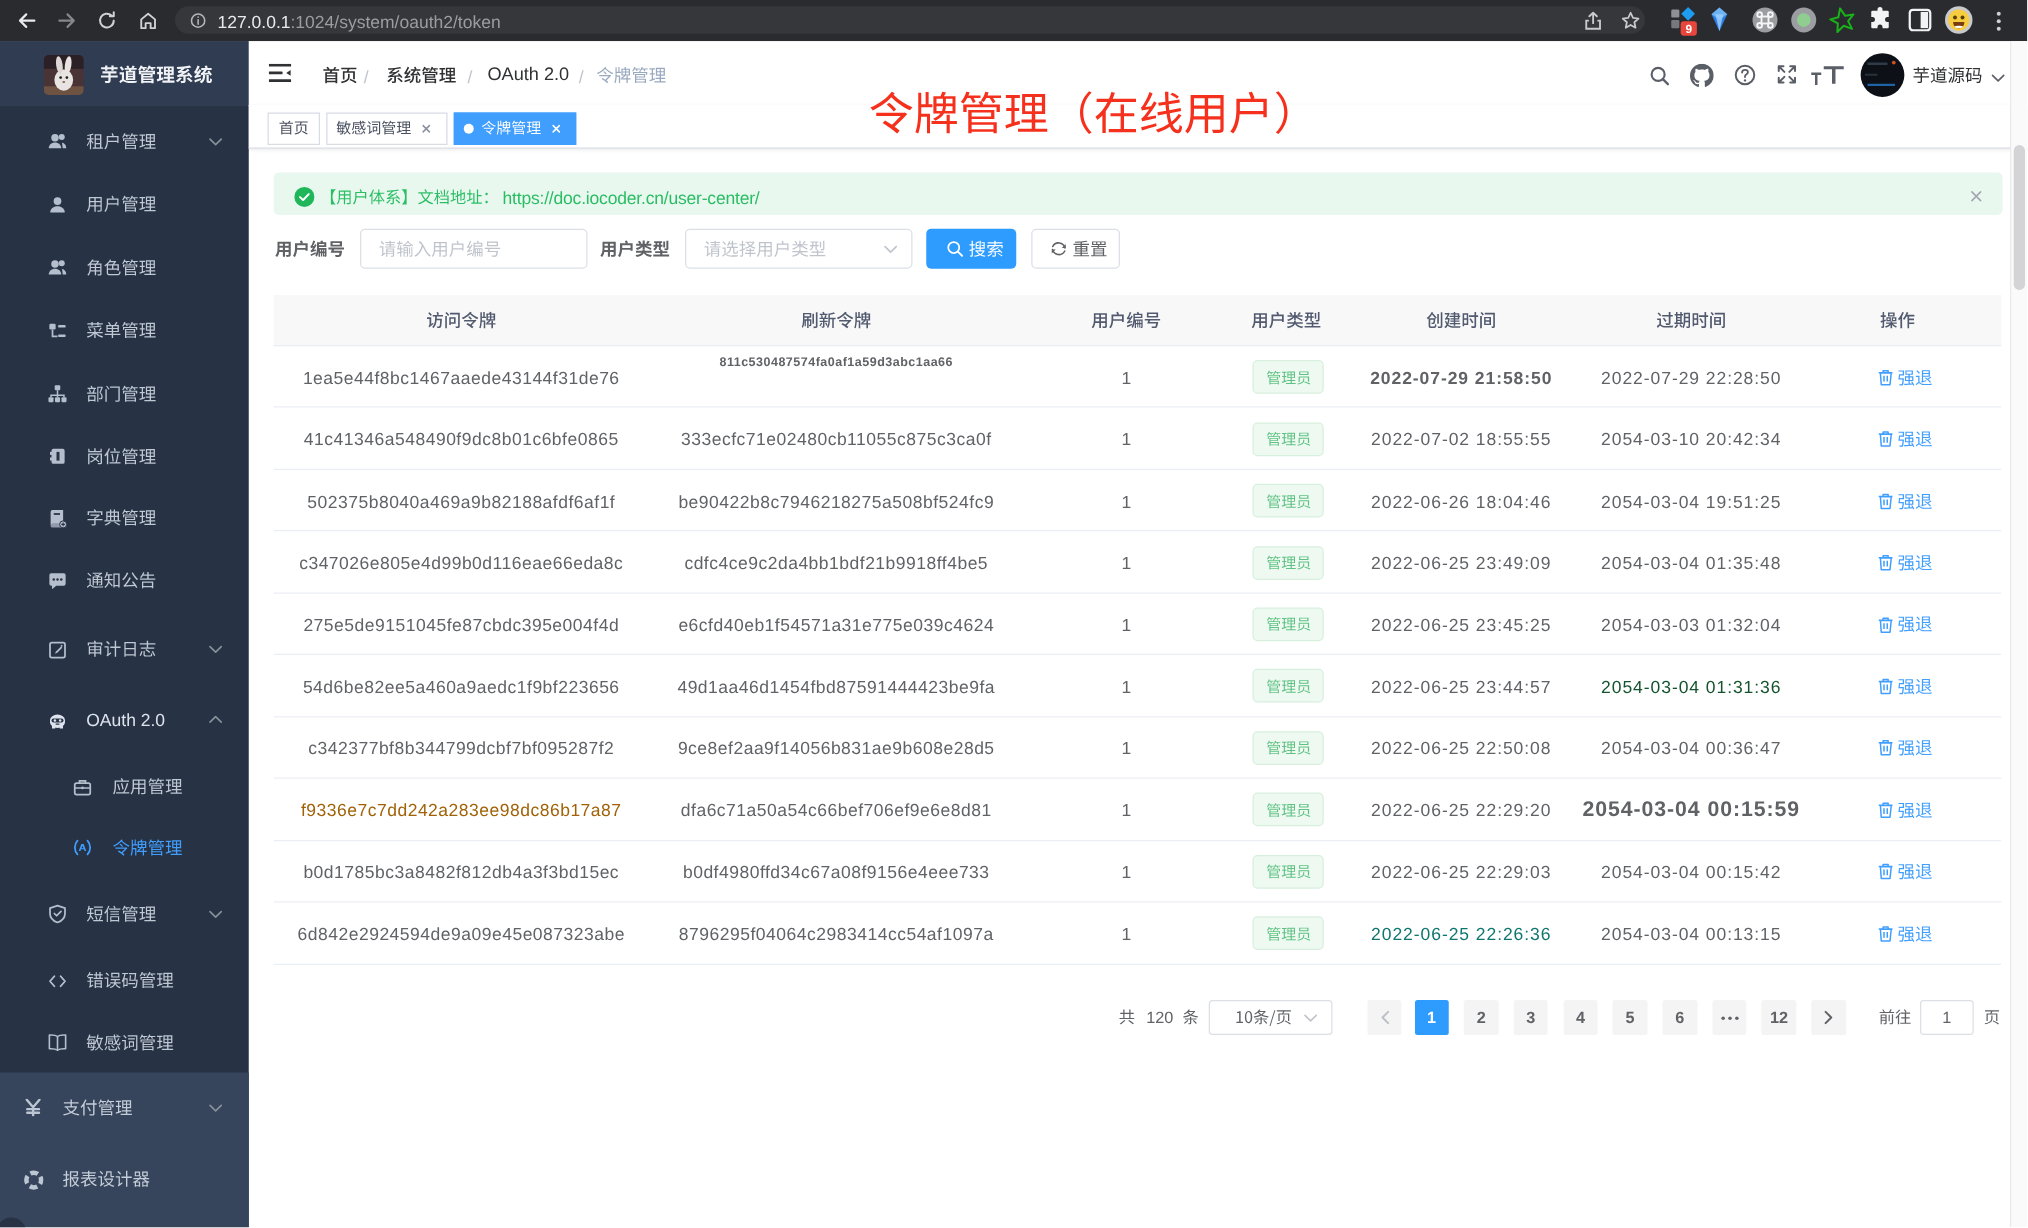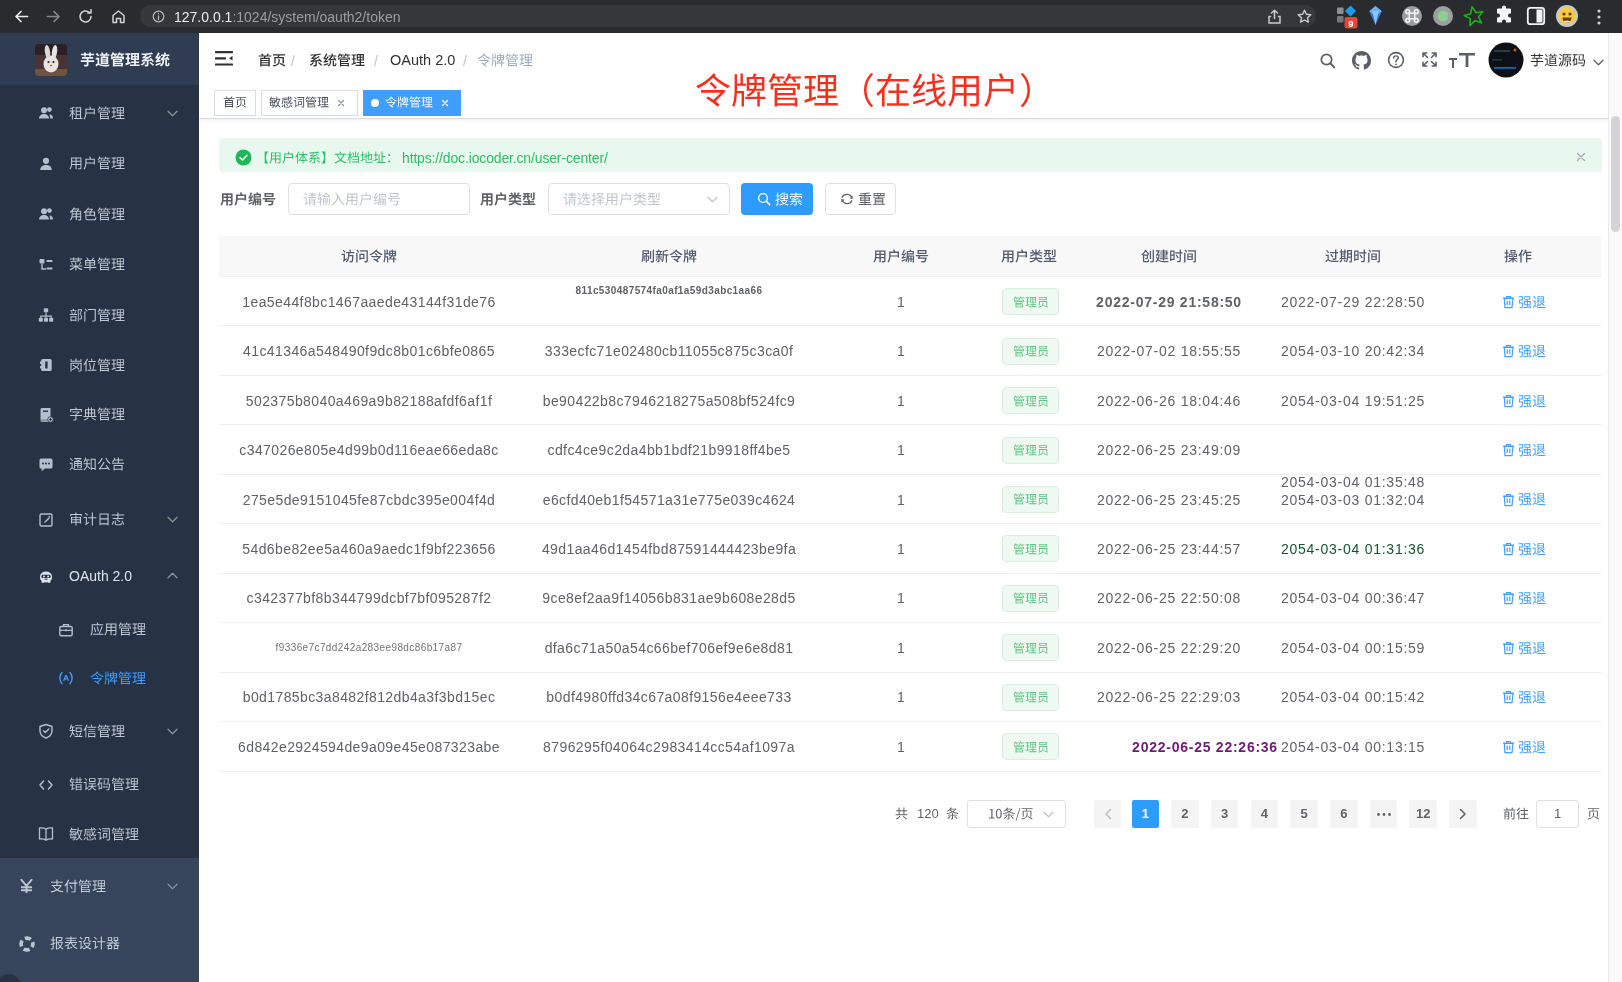--- a/index.html
+++ b/index.html
@@ -556,21 +556,21 @@
     <div style="position:absolute;font-size:14px;color:#606266;font-weight:400;white-space:pre;line-height:16px;left:369.0px;top:442.1px;transform:translateX(-50%);letter-spacing:0.4px;">c347026e805e4d99b0d116eae66eda8c</div>
     <div style="position:absolute;font-size:14px;color:#606266;font-weight:400;white-space:pre;line-height:16px;left:669.0px;top:442.1px;transform:translateX(-50%);letter-spacing:0.4px;">cdfc4ce9c2da4bb1bdf21b9918ff4be5</div>
     <div style="position:absolute;font-size:14px;color:#606266;font-weight:400;white-space:pre;line-height:16px;left:901.0px;top:442.1px;transform:translateX(-50%);">1</div>
     <div style="position:absolute;left:1002px;top:436.57500000000005px;width:57px;height:27px;background:#eef9f1;border:1px solid #d7f0de;border-radius:4px;box-sizing:border-box;"></div>
     <div style="position:absolute;left:1012.5px;top:444.0px">
       <svg width="36" height="14" viewBox="0 -10.6 36 14" style="display:block;overflow:visible">
         <path d="M2.5 -5.3V1.0H3.4V0.6H9.3V0.9H10.1V-2.0H3.4V-2.8H9.5V-5.3ZM9.3 -0.1H3.4V-1.3H9.3ZM5.3 -7.5C5.4 -7.2 5.5 -7.0 5.7 -6.7H1.2V-4.7H2.1V-6.0H10.1V-4.7H11.0V-6.7H6.6C6.5 -7.0 6.3 -7.4 6.1 -7.6ZM3.4 -4.6H8.6V-3.5H3.4ZM2.0 -10.1C1.7 -9.1 1.2 -8.1 0.5 -7.4C0.7 -7.3 1.1 -7.1 1.3 -7.0C1.6 -7.4 2.0 -7.9 2.3 -8.4H3.1C3.4 -8.0 3.6 -7.5 3.7 -7.1L4.5 -7.4C4.4 -7.7 4.2 -8.1 4.0 -8.4H5.8V-9.1H2.6C2.7 -9.4 2.8 -9.7 2.9 -10.0ZM7.1 -10.1C6.9 -9.2 6.4 -8.4 5.9 -7.8C6.1 -7.7 6.5 -7.5 6.6 -7.4C6.9 -7.7 7.1 -8.0 7.3 -8.4H8.2C8.6 -8.0 8.9 -7.4 9.1 -7.1L9.8 -7.4C9.7 -7.7 9.4 -8.1 9.1 -8.4H11.3V-9.1H7.7C7.8 -9.4 7.9 -9.7 8.0 -9.9Z M17.7 -6.5H19.5V-4.9H17.7ZM20.3 -6.5H22.2V-4.9H20.3ZM17.7 -8.7H19.5V-7.2H17.7ZM20.3 -8.7H22.2V-7.2H20.3ZM15.8 -0.3V0.6H23.6V-0.3H20.4V-1.9H23.2V-2.7H20.4V-4.2H23.0V-9.5H16.9V-4.2H19.5V-2.7H16.7V-1.9H19.5V-0.3ZM12.4 -1.2 12.6 -0.3C13.7 -0.6 15.1 -1.1 16.4 -1.5L16.2 -2.4L14.9 -2.0V-5.0H16.1V-5.8H14.9V-8.4H16.3V-9.3H12.6V-8.4H14.0V-5.8H12.7V-5.0H14.0V-1.7C13.4 -1.5 12.9 -1.3 12.4 -1.2Z M27.2 -8.8H32.8V-7.4H27.2ZM26.3 -9.5V-6.6H33.8V-9.5ZM29.5 -3.9V-2.8C29.5 -1.9 29.1 -0.6 24.8 0.3C25.0 0.5 25.3 0.8 25.4 1.0C29.9 0.0 30.4 -1.5 30.4 -2.8V-3.9ZM30.3 -0.8C31.8 -0.3 33.8 0.5 34.8 1.0L35.2 0.2C34.2 -0.3 32.2 -1.0 30.8 -1.4ZM25.9 -5.5V-1.1H26.8V-4.7H33.3V-1.2H34.3V-5.5Z" fill="#5fc283"></path>
       </svg>
     </div>
     <div style="position:absolute;font-size:14px;color:#606266;font-weight:400;white-space:pre;line-height:16px;left:1169.0px;top:442.1px;transform:translateX(-50%);letter-spacing:0.75px;">2022-06-25 23:49:09</div>
-    <div style="position:absolute;font-size:14px;color:#606266;font-weight:400;white-space:pre;line-height:16px;left:1353.0px;top:442.1px;transform:translateX(-50%);letter-spacing:0.75px;margin-top:32px;">2054-03-04 01:35:48</div>
+    <div style="position:absolute;font-size:14px;color:#606266;font-weight:400;white-space:pre;line-height:16px;left:1353.0px;top:442.1px;transform:translateX(-50%);letter-spacing:0.75px;">2054-03-04 01:35:48</div>
     <svg style="position:absolute;left:1502px;top:443.1px" width="13" height="14" viewBox="0 0 13 14">
       <g stroke="#409eff" stroke-width="1.2" fill="none">
         <path d="M1 3.2h11M4.5 3V1.5h4V3M2.3 3.4 3 12.7h7L11 3.4z" stroke-linejoin="round"></path>
         <path d="M5.2 5.5v4.6M7.8 5.5v4.6"></path>
       </g>
     </svg>
     <div style="position:absolute;left:1518.0px;top:442.9px">
       <svg width="28" height="16" viewBox="0 -12.3 28 16" style="display:block;overflow:visible">
         <path d="M7.2 -10.1H11.3V-8.4H7.2ZM6.3 -11.0V-7.5H8.8V-6.3H6.0V-2.5H8.8V-0.4L5.3 -0.3L5.5 0.8C7.3 0.6 9.8 0.5 12.2 0.3C12.4 0.6 12.5 1.0 12.6 1.2L13.5 0.8C13.2 -0.0 12.5 -1.3 11.7 -2.2L10.9 -1.9C11.2 -1.5 11.4 -1.1 11.7 -0.6L9.8 -0.5V-2.5H12.7V-6.3H9.8V-7.5H12.3V-11.0ZM6.9 -5.4H8.8V-3.4H6.9ZM9.8 -5.4H11.7V-3.4H9.8ZM1.2 -7.9C1.1 -6.6 0.9 -4.8 0.7 -3.7H1.3L4.0 -3.7C3.9 -1.3 3.7 -0.3 3.4 -0.1C3.3 0.1 3.1 0.1 2.9 0.1C2.7 0.1 2.1 0.1 1.4 0.0C1.6 0.3 1.7 0.7 1.7 1.0C2.4 1.1 3.0 1.1 3.4 1.0C3.8 1.0 4.0 0.9 4.3 0.6C4.7 0.2 4.9 -1.0 5.1 -4.2C5.1 -4.4 5.1 -4.7 5.1 -4.7H1.8C1.9 -5.4 2.0 -6.2 2.0 -6.9H5.2V-11.0H0.8V-10.1H4.2V-7.9Z M15.1 -10.6C15.9 -10.0 16.8 -9.0 17.2 -8.3L18.0 -9.0C17.6 -9.6 16.7 -10.5 15.9 -11.2ZM24.9 -8.1V-6.8H20.5V-8.1ZM24.9 -8.9H20.5V-10.3H24.9ZM19.4 -1.2C19.7 -1.3 20.1 -1.5 23.0 -2.3C23.0 -2.5 23.0 -2.9 23.0 -3.2L20.5 -2.6V-5.9H25.9V-11.1H19.5V-3.0C19.5 -2.4 19.1 -2.2 18.9 -2.0C19.1 -1.8 19.3 -1.4 19.4 -1.2ZM21.8 -4.9C23.3 -3.8 25.1 -2.2 26.0 -1.2L26.8 -1.8C26.3 -2.4 25.6 -3.1 24.7 -3.7C25.5 -4.2 26.3 -4.7 27.1 -5.3L26.2 -5.9C25.7 -5.4 24.8 -4.8 24.1 -4.3C23.6 -4.7 23.0 -5.1 22.6 -5.4ZM17.6 -6.8H14.7V-5.8H16.6V-1.5C16.0 -1.2 15.3 -0.7 14.6 0.0L15.2 0.9C16.0 0.0 16.7 -0.7 17.2 -0.7C17.5 -0.7 18.0 -0.3 18.6 0.0C19.5 0.6 20.7 0.7 22.4 0.7C23.7 0.7 26.2 0.7 27.2 0.6C27.2 0.3 27.4 -0.2 27.5 -0.4C26.1 -0.3 24.1 -0.2 22.4 -0.2C20.9 -0.2 19.7 -0.3 18.8 -0.8C18.3 -1.1 17.9 -1.4 17.6 -1.5Z" fill="#409eff"></path>
       </svg>
@@ -638,31 +638,31 @@
         <path d="M1 3.2h11M4.5 3V1.5h4V3M2.3 3.4 3 12.7h7L11 3.4z" stroke-linejoin="round"></path>
         <path d="M5.2 5.5v4.6M7.8 5.5v4.6"></path>
       </g>
     </svg>
     <div style="position:absolute;left:1518.0px;top:591.3px">
       <svg width="28" height="16" viewBox="0 -12.3 28 16" style="display:block;overflow:visible">
         <path d="M7.2 -10.1H11.3V-8.4H7.2ZM6.3 -11.0V-7.5H8.8V-6.3H6.0V-2.5H8.8V-0.4L5.3 -0.3L5.5 0.8C7.3 0.6 9.8 0.5 12.2 0.3C12.4 0.6 12.5 1.0 12.6 1.2L13.5 0.8C13.2 -0.0 12.5 -1.3 11.7 -2.2L10.9 -1.9C11.2 -1.5 11.4 -1.1 11.7 -0.6L9.8 -0.5V-2.5H12.7V-6.3H9.8V-7.5H12.3V-11.0ZM6.9 -5.4H8.8V-3.4H6.9ZM9.8 -5.4H11.7V-3.4H9.8ZM1.2 -7.9C1.1 -6.6 0.9 -4.8 0.7 -3.7H1.3L4.0 -3.7C3.9 -1.3 3.7 -0.3 3.4 -0.1C3.3 0.1 3.1 0.1 2.9 0.1C2.7 0.1 2.1 0.1 1.4 0.0C1.6 0.3 1.7 0.7 1.7 1.0C2.4 1.1 3.0 1.1 3.4 1.0C3.8 1.0 4.0 0.9 4.3 0.6C4.7 0.2 4.9 -1.0 5.1 -4.2C5.1 -4.4 5.1 -4.7 5.1 -4.7H1.8C1.9 -5.4 2.0 -6.2 2.0 -6.9H5.2V-11.0H0.8V-10.1H4.2V-7.9Z M15.1 -10.6C15.9 -10.0 16.8 -9.0 17.2 -8.3L18.0 -9.0C17.6 -9.6 16.7 -10.5 15.9 -11.2ZM24.9 -8.1V-6.8H20.5V-8.1ZM24.9 -8.9H20.5V-10.3H24.9ZM19.4 -1.2C19.7 -1.3 20.1 -1.5 23.0 -2.3C23.0 -2.5 23.0 -2.9 23.0 -3.2L20.5 -2.6V-5.9H25.9V-11.1H19.5V-3.0C19.5 -2.4 19.1 -2.2 18.9 -2.0C19.1 -1.8 19.3 -1.4 19.4 -1.2ZM21.8 -4.9C23.3 -3.8 25.1 -2.2 26.0 -1.2L26.8 -1.8C26.3 -2.4 25.6 -3.1 24.7 -3.7C25.5 -4.2 26.3 -4.7 27.1 -5.3L26.2 -5.9C25.7 -5.4 24.8 -4.8 24.1 -4.3C23.6 -4.7 23.0 -5.1 22.6 -5.4ZM17.6 -6.8H14.7V-5.8H16.6V-1.5C16.0 -1.2 15.3 -0.7 14.6 0.0L15.2 0.9C16.0 0.0 16.7 -0.7 17.2 -0.7C17.5 -0.7 18.0 -0.3 18.6 0.0C19.5 0.6 20.7 0.7 22.4 0.7C23.7 0.7 26.2 0.7 27.2 0.6C27.2 0.3 27.4 -0.2 27.5 -0.4C26.1 -0.3 24.1 -0.2 22.4 -0.2C20.9 -0.2 19.7 -0.3 18.8 -0.8C18.3 -1.1 17.9 -1.4 17.6 -1.5Z" fill="#409eff"></path>
       </svg>
     </div>
     <div style="position:absolute;left:219px;top:671.6000000000001px;width:1382px;height:1px;background:#ebeef5;"></div>
-    <div style="position:absolute;font-size:10px;color:#737373;font-weight:400;white-space:pre;line-height:16px;left:369.0px;top:639.9px;transform:translateX(-50%);letter-spacing:0.4px;">f9336e7c7dd242a283ee98dc86b17a87</div>
+    <div style="position:absolute;font-size:14px;color:#a16207;font-weight:400;white-space:pre;line-height:16px;left:369.0px;top:639.9px;transform:translateX(-50%);letter-spacing:0.4px;">f9336e7c7dd242a283ee98dc86b17a87</div>
     <div style="position:absolute;font-size:14px;color:#606266;font-weight:400;white-space:pre;line-height:16px;left:669.0px;top:639.9px;transform:translateX(-50%);letter-spacing:0.4px;">dfa6c71a50a54c66bef706ef9e6e8d81</div>
     <div style="position:absolute;font-size:14px;color:#606266;font-weight:400;white-space:pre;line-height:16px;left:901.0px;top:639.9px;transform:translateX(-50%);">1</div>
     <div style="position:absolute;left:1002px;top:634.3750000000001px;width:57px;height:27px;background:#eef9f1;border:1px solid #d7f0de;border-radius:4px;box-sizing:border-box;"></div>
     <div style="position:absolute;left:1012.5px;top:641.8px">
       <svg width="36" height="14" viewBox="0 -10.6 36 14" style="display:block;overflow:visible">
         <path d="M2.5 -5.3V1.0H3.4V0.6H9.3V0.9H10.1V-2.0H3.4V-2.8H9.5V-5.3ZM9.3 -0.1H3.4V-1.3H9.3ZM5.3 -7.5C5.4 -7.2 5.5 -7.0 5.7 -6.7H1.2V-4.7H2.1V-6.0H10.1V-4.7H11.0V-6.7H6.6C6.5 -7.0 6.3 -7.4 6.1 -7.6ZM3.4 -4.6H8.6V-3.5H3.4ZM2.0 -10.1C1.7 -9.1 1.2 -8.1 0.5 -7.4C0.7 -7.3 1.1 -7.1 1.3 -7.0C1.6 -7.4 2.0 -7.9 2.3 -8.4H3.1C3.4 -8.0 3.6 -7.5 3.7 -7.1L4.5 -7.4C4.4 -7.7 4.2 -8.1 4.0 -8.4H5.8V-9.1H2.6C2.7 -9.4 2.8 -9.7 2.9 -10.0ZM7.1 -10.1C6.9 -9.2 6.4 -8.4 5.9 -7.8C6.1 -7.7 6.5 -7.5 6.6 -7.4C6.9 -7.7 7.1 -8.0 7.3 -8.4H8.2C8.6 -8.0 8.9 -7.4 9.1 -7.1L9.8 -7.4C9.7 -7.7 9.4 -8.1 9.1 -8.4H11.3V-9.1H7.7C7.8 -9.4 7.9 -9.7 8.0 -9.9Z M17.7 -6.5H19.5V-4.9H17.7ZM20.3 -6.5H22.2V-4.9H20.3ZM17.7 -8.7H19.5V-7.2H17.7ZM20.3 -8.7H22.2V-7.2H20.3ZM15.8 -0.3V0.6H23.6V-0.3H20.4V-1.9H23.2V-2.7H20.4V-4.2H23.0V-9.5H16.9V-4.2H19.5V-2.7H16.7V-1.9H19.5V-0.3ZM12.4 -1.2 12.6 -0.3C13.7 -0.6 15.1 -1.1 16.4 -1.5L16.2 -2.4L14.9 -2.0V-5.0H16.1V-5.8H14.9V-8.4H16.3V-9.3H12.6V-8.4H14.0V-5.8H12.7V-5.0H14.0V-1.7C13.4 -1.5 12.9 -1.3 12.4 -1.2Z M27.2 -8.8H32.8V-7.4H27.2ZM26.3 -9.5V-6.6H33.8V-9.5ZM29.5 -3.9V-2.8C29.5 -1.9 29.1 -0.6 24.8 0.3C25.0 0.5 25.3 0.8 25.4 1.0C29.9 0.0 30.4 -1.5 30.4 -2.8V-3.9ZM30.3 -0.8C31.8 -0.3 33.8 0.5 34.8 1.0L35.2 0.2C34.2 -0.3 32.2 -1.0 30.8 -1.4ZM25.9 -5.5V-1.1H26.8V-4.7H33.3V-1.2H34.3V-5.5Z" fill="#5fc283"></path>
       </svg>
     </div>
     <div style="position:absolute;font-size:14px;color:#606266;font-weight:400;white-space:pre;line-height:16px;left:1169.0px;top:639.9px;transform:translateX(-50%);letter-spacing:0.75px;">2022-06-25 22:29:20</div>
-    <div style="position:absolute;font-size:14px;color:#606266;font-weight:400;white-space:pre;line-height:16px;left:1353.0px;top:639.9px;transform:translateX(-50%);letter-spacing:0.75px;">2054-03-04 00:15:59</div>
+    <div style="position:absolute;font-size:17px;color:#606266;font-weight:700;white-space:pre;line-height:16px;left:1353.0px;top:639.9px;transform:translateX(-50%);letter-spacing:0.75px;">2054-03-04 00:15:59</div>
     <svg style="position:absolute;left:1502px;top:640.9px" width="13" height="14" viewBox="0 0 13 14">
       <g stroke="#409eff" stroke-width="1.2" fill="none">
         <path d="M1 3.2h11M4.5 3V1.5h4V3M2.3 3.4 3 12.7h7L11 3.4z" stroke-linejoin="round"></path>
         <path d="M5.2 5.5v4.6M7.8 5.5v4.6"></path>
       </g>
     </svg>
     <div style="position:absolute;left:1518.0px;top:640.7px">
       <svg width="28" height="16" viewBox="0 -12.3 28 16" style="display:block;overflow:visible">
         <path d="M7.2 -10.1H11.3V-8.4H7.2ZM6.3 -11.0V-7.5H8.8V-6.3H6.0V-2.5H8.8V-0.4L5.3 -0.3L5.5 0.8C7.3 0.6 9.8 0.5 12.2 0.3C12.4 0.6 12.5 1.0 12.6 1.2L13.5 0.8C13.2 -0.0 12.5 -1.3 11.7 -2.2L10.9 -1.9C11.2 -1.5 11.4 -1.1 11.7 -0.6L9.8 -0.5V-2.5H12.7V-6.3H9.8V-7.5H12.3V-11.0ZM6.9 -5.4H8.8V-3.4H6.9ZM9.8 -5.4H11.7V-3.4H9.8ZM1.2 -7.9C1.1 -6.6 0.9 -4.8 0.7 -3.7H1.3L4.0 -3.7C3.9 -1.3 3.7 -0.3 3.4 -0.1C3.3 0.1 3.1 0.1 2.9 0.1C2.7 0.1 2.1 0.1 1.4 0.0C1.6 0.3 1.7 0.7 1.7 1.0C2.4 1.1 3.0 1.1 3.4 1.0C3.8 1.0 4.0 0.9 4.3 0.6C4.7 0.2 4.9 -1.0 5.1 -4.2C5.1 -4.4 5.1 -4.7 5.1 -4.7H1.8C1.9 -5.4 2.0 -6.2 2.0 -6.9H5.2V-11.0H0.8V-10.1H4.2V-7.9Z M15.1 -10.6C15.9 -10.0 16.8 -9.0 17.2 -8.3L18.0 -9.0C17.6 -9.6 16.7 -10.5 15.9 -11.2ZM24.9 -8.1V-6.8H20.5V-8.1ZM24.9 -8.9H20.5V-10.3H24.9ZM19.4 -1.2C19.7 -1.3 20.1 -1.5 23.0 -2.3C23.0 -2.5 23.0 -2.9 23.0 -3.2L20.5 -2.6V-5.9H25.9V-11.1H19.5V-3.0C19.5 -2.4 19.1 -2.2 18.9 -2.0C19.1 -1.8 19.3 -1.4 19.4 -1.2ZM21.8 -4.9C23.3 -3.8 25.1 -2.2 26.0 -1.2L26.8 -1.8C26.3 -2.4 25.6 -3.1 24.7 -3.7C25.5 -4.2 26.3 -4.7 27.1 -5.3L26.2 -5.9C25.7 -5.4 24.8 -4.8 24.1 -4.3C23.6 -4.7 23.0 -5.1 22.6 -5.4ZM17.6 -6.8H14.7V-5.8H16.6V-1.5C16.0 -1.2 15.3 -0.7 14.6 0.0L15.2 0.9C16.0 0.0 16.7 -0.7 17.2 -0.7C17.5 -0.7 18.0 -0.3 18.6 0.0C19.5 0.6 20.7 0.7 22.4 0.7C23.7 0.7 26.2 0.7 27.2 0.6C27.2 0.3 27.4 -0.2 27.5 -0.4C26.1 -0.3 24.1 -0.2 22.4 -0.2C20.9 -0.2 19.7 -0.3 18.8 -0.8C18.3 -1.1 17.9 -1.4 17.6 -1.5Z" fill="#409eff"></path>
       </svg>
@@ -693,21 +693,21 @@
     <div style="position:absolute;left:219px;top:770.5px;width:1382px;height:1px;background:#ebeef5;"></div>
     <div style="position:absolute;font-size:14px;color:#606266;font-weight:400;white-space:pre;line-height:16px;left:369.0px;top:738.8px;transform:translateX(-50%);letter-spacing:0.4px;">6d842e2924594de9a09e45e087323abe</div>
     <div style="position:absolute;font-size:14px;color:#606266;font-weight:400;white-space:pre;line-height:16px;left:669.0px;top:738.8px;transform:translateX(-50%);letter-spacing:0.4px;">8796295f04064c2983414cc54af1097a</div>
     <div style="position:absolute;font-size:14px;color:#606266;font-weight:400;white-space:pre;line-height:16px;left:901.0px;top:738.8px;transform:translateX(-50%);">1</div>
     <div style="position:absolute;left:1002px;top:733.275px;width:57px;height:27px;background:#eef9f1;border:1px solid #d7f0de;border-radius:4px;box-sizing:border-box;"></div>
     <div style="position:absolute;left:1012.5px;top:740.7px">
       <svg width="36" height="14" viewBox="0 -10.6 36 14" style="display:block;overflow:visible">
         <path d="M2.5 -5.3V1.0H3.4V0.6H9.3V0.9H10.1V-2.0H3.4V-2.8H9.5V-5.3ZM9.3 -0.1H3.4V-1.3H9.3ZM5.3 -7.5C5.4 -7.2 5.5 -7.0 5.7 -6.7H1.2V-4.7H2.1V-6.0H10.1V-4.7H11.0V-6.7H6.6C6.5 -7.0 6.3 -7.4 6.1 -7.6ZM3.4 -4.6H8.6V-3.5H3.4ZM2.0 -10.1C1.7 -9.1 1.2 -8.1 0.5 -7.4C0.7 -7.3 1.1 -7.1 1.3 -7.0C1.6 -7.4 2.0 -7.9 2.3 -8.4H3.1C3.4 -8.0 3.6 -7.5 3.7 -7.1L4.5 -7.4C4.4 -7.7 4.2 -8.1 4.0 -8.4H5.8V-9.1H2.6C2.7 -9.4 2.8 -9.7 2.9 -10.0ZM7.1 -10.1C6.9 -9.2 6.4 -8.4 5.9 -7.8C6.1 -7.7 6.5 -7.5 6.6 -7.4C6.9 -7.7 7.1 -8.0 7.3 -8.4H8.2C8.6 -8.0 8.9 -7.4 9.1 -7.1L9.8 -7.4C9.7 -7.7 9.4 -8.1 9.1 -8.4H11.3V-9.1H7.7C7.8 -9.4 7.9 -9.7 8.0 -9.9Z M17.7 -6.5H19.5V-4.9H17.7ZM20.3 -6.5H22.2V-4.9H20.3ZM17.7 -8.7H19.5V-7.2H17.7ZM20.3 -8.7H22.2V-7.2H20.3ZM15.8 -0.3V0.6H23.6V-0.3H20.4V-1.9H23.2V-2.7H20.4V-4.2H23.0V-9.5H16.9V-4.2H19.5V-2.7H16.7V-1.9H19.5V-0.3ZM12.4 -1.2 12.6 -0.3C13.7 -0.6 15.1 -1.1 16.4 -1.5L16.2 -2.4L14.9 -2.0V-5.0H16.1V-5.8H14.9V-8.4H16.3V-9.3H12.6V-8.4H14.0V-5.8H12.7V-5.0H14.0V-1.7C13.4 -1.5 12.9 -1.3 12.4 -1.2Z M27.2 -8.8H32.8V-7.4H27.2ZM26.3 -9.5V-6.6H33.8V-9.5ZM29.5 -3.9V-2.8C29.5 -1.9 29.1 -0.6 24.8 0.3C25.0 0.5 25.3 0.8 25.4 1.0C29.9 0.0 30.4 -1.5 30.4 -2.8V-3.9ZM30.3 -0.8C31.8 -0.3 33.8 0.5 34.8 1.0L35.2 0.2C34.2 -0.3 32.2 -1.0 30.8 -1.4ZM25.9 -5.5V-1.1H26.8V-4.7H33.3V-1.2H34.3V-5.5Z" fill="#5fc283"></path>
       </svg>
     </div>
-    <div style="position:absolute;font-size:14px;color:#701a75;font-weight:700;white-space:pre;line-height:16px;left:1169.0px;top:738.8px;transform:translateX(-50%);letter-spacing:0.75px;margin-left:36px;">2022-06-25 22:26:36</div>
+    <div style="position:absolute;font-size:14px;color:#0f766e;font-weight:400;white-space:pre;line-height:16px;left:1169.0px;top:738.8px;transform:translateX(-50%);letter-spacing:0.75px;">2022-06-25 22:26:36</div>
     <div style="position:absolute;font-size:14px;color:#606266;font-weight:400;white-space:pre;line-height:16px;left:1353.0px;top:738.8px;transform:translateX(-50%);letter-spacing:0.75px;">2054-03-04 00:13:15</div>
     <svg style="position:absolute;left:1502px;top:739.8px" width="13" height="14" viewBox="0 0 13 14">
       <g stroke="#409eff" stroke-width="1.2" fill="none">
         <path d="M1 3.2h11M4.5 3V1.5h4V3M2.3 3.4 3 12.7h7L11 3.4z" stroke-linejoin="round"></path>
         <path d="M5.2 5.5v4.6M7.8 5.5v4.6"></path>
       </g>
     </svg>
     <div style="position:absolute;left:1518.0px;top:739.6px">
       <svg width="28" height="16" viewBox="0 -12.3 28 16" style="display:block;overflow:visible">
         <path d="M7.2 -10.1H11.3V-8.4H7.2ZM6.3 -11.0V-7.5H8.8V-6.3H6.0V-2.5H8.8V-0.4L5.3 -0.3L5.5 0.8C7.3 0.6 9.8 0.5 12.2 0.3C12.4 0.6 12.5 1.0 12.6 1.2L13.5 0.8C13.2 -0.0 12.5 -1.3 11.7 -2.2L10.9 -1.9C11.2 -1.5 11.4 -1.1 11.7 -0.6L9.8 -0.5V-2.5H12.7V-6.3H9.8V-7.5H12.3V-11.0ZM6.9 -5.4H8.8V-3.4H6.9ZM9.8 -5.4H11.7V-3.4H9.8ZM1.2 -7.9C1.1 -6.6 0.9 -4.8 0.7 -3.7H1.3L4.0 -3.7C3.9 -1.3 3.7 -0.3 3.4 -0.1C3.3 0.1 3.1 0.1 2.9 0.1C2.7 0.1 2.1 0.1 1.4 0.0C1.6 0.3 1.7 0.7 1.7 1.0C2.4 1.1 3.0 1.1 3.4 1.0C3.8 1.0 4.0 0.9 4.3 0.6C4.7 0.2 4.9 -1.0 5.1 -4.2C5.1 -4.4 5.1 -4.7 5.1 -4.7H1.8C1.9 -5.4 2.0 -6.2 2.0 -6.9H5.2V-11.0H0.8V-10.1H4.2V-7.9Z M15.1 -10.6C15.9 -10.0 16.8 -9.0 17.2 -8.3L18.0 -9.0C17.6 -9.6 16.7 -10.5 15.9 -11.2ZM24.9 -8.1V-6.8H20.5V-8.1ZM24.9 -8.9H20.5V-10.3H24.9ZM19.4 -1.2C19.7 -1.3 20.1 -1.5 23.0 -2.3C23.0 -2.5 23.0 -2.9 23.0 -3.2L20.5 -2.6V-5.9H25.9V-11.1H19.5V-3.0C19.5 -2.4 19.1 -2.2 18.9 -2.0C19.1 -1.8 19.3 -1.4 19.4 -1.2ZM21.8 -4.9C23.3 -3.8 25.1 -2.2 26.0 -1.2L26.8 -1.8C26.3 -2.4 25.6 -3.1 24.7 -3.7C25.5 -4.2 26.3 -4.7 27.1 -5.3L26.2 -5.9C25.7 -5.4 24.8 -4.8 24.1 -4.3C23.6 -4.7 23.0 -5.1 22.6 -5.4ZM17.6 -6.8H14.7V-5.8H16.6V-1.5C16.0 -1.2 15.3 -0.7 14.6 0.0L15.2 0.9C16.0 0.0 16.7 -0.7 17.2 -0.7C17.5 -0.7 18.0 -0.3 18.6 0.0C19.5 0.6 20.7 0.7 22.4 0.7C23.7 0.7 26.2 0.7 27.2 0.6C27.2 0.3 27.4 -0.2 27.5 -0.4C26.1 -0.3 24.1 -0.2 22.4 -0.2C20.9 -0.2 19.7 -0.3 18.8 -0.8C18.3 -1.1 17.9 -1.4 17.6 -1.5Z" fill="#409eff"></path>

